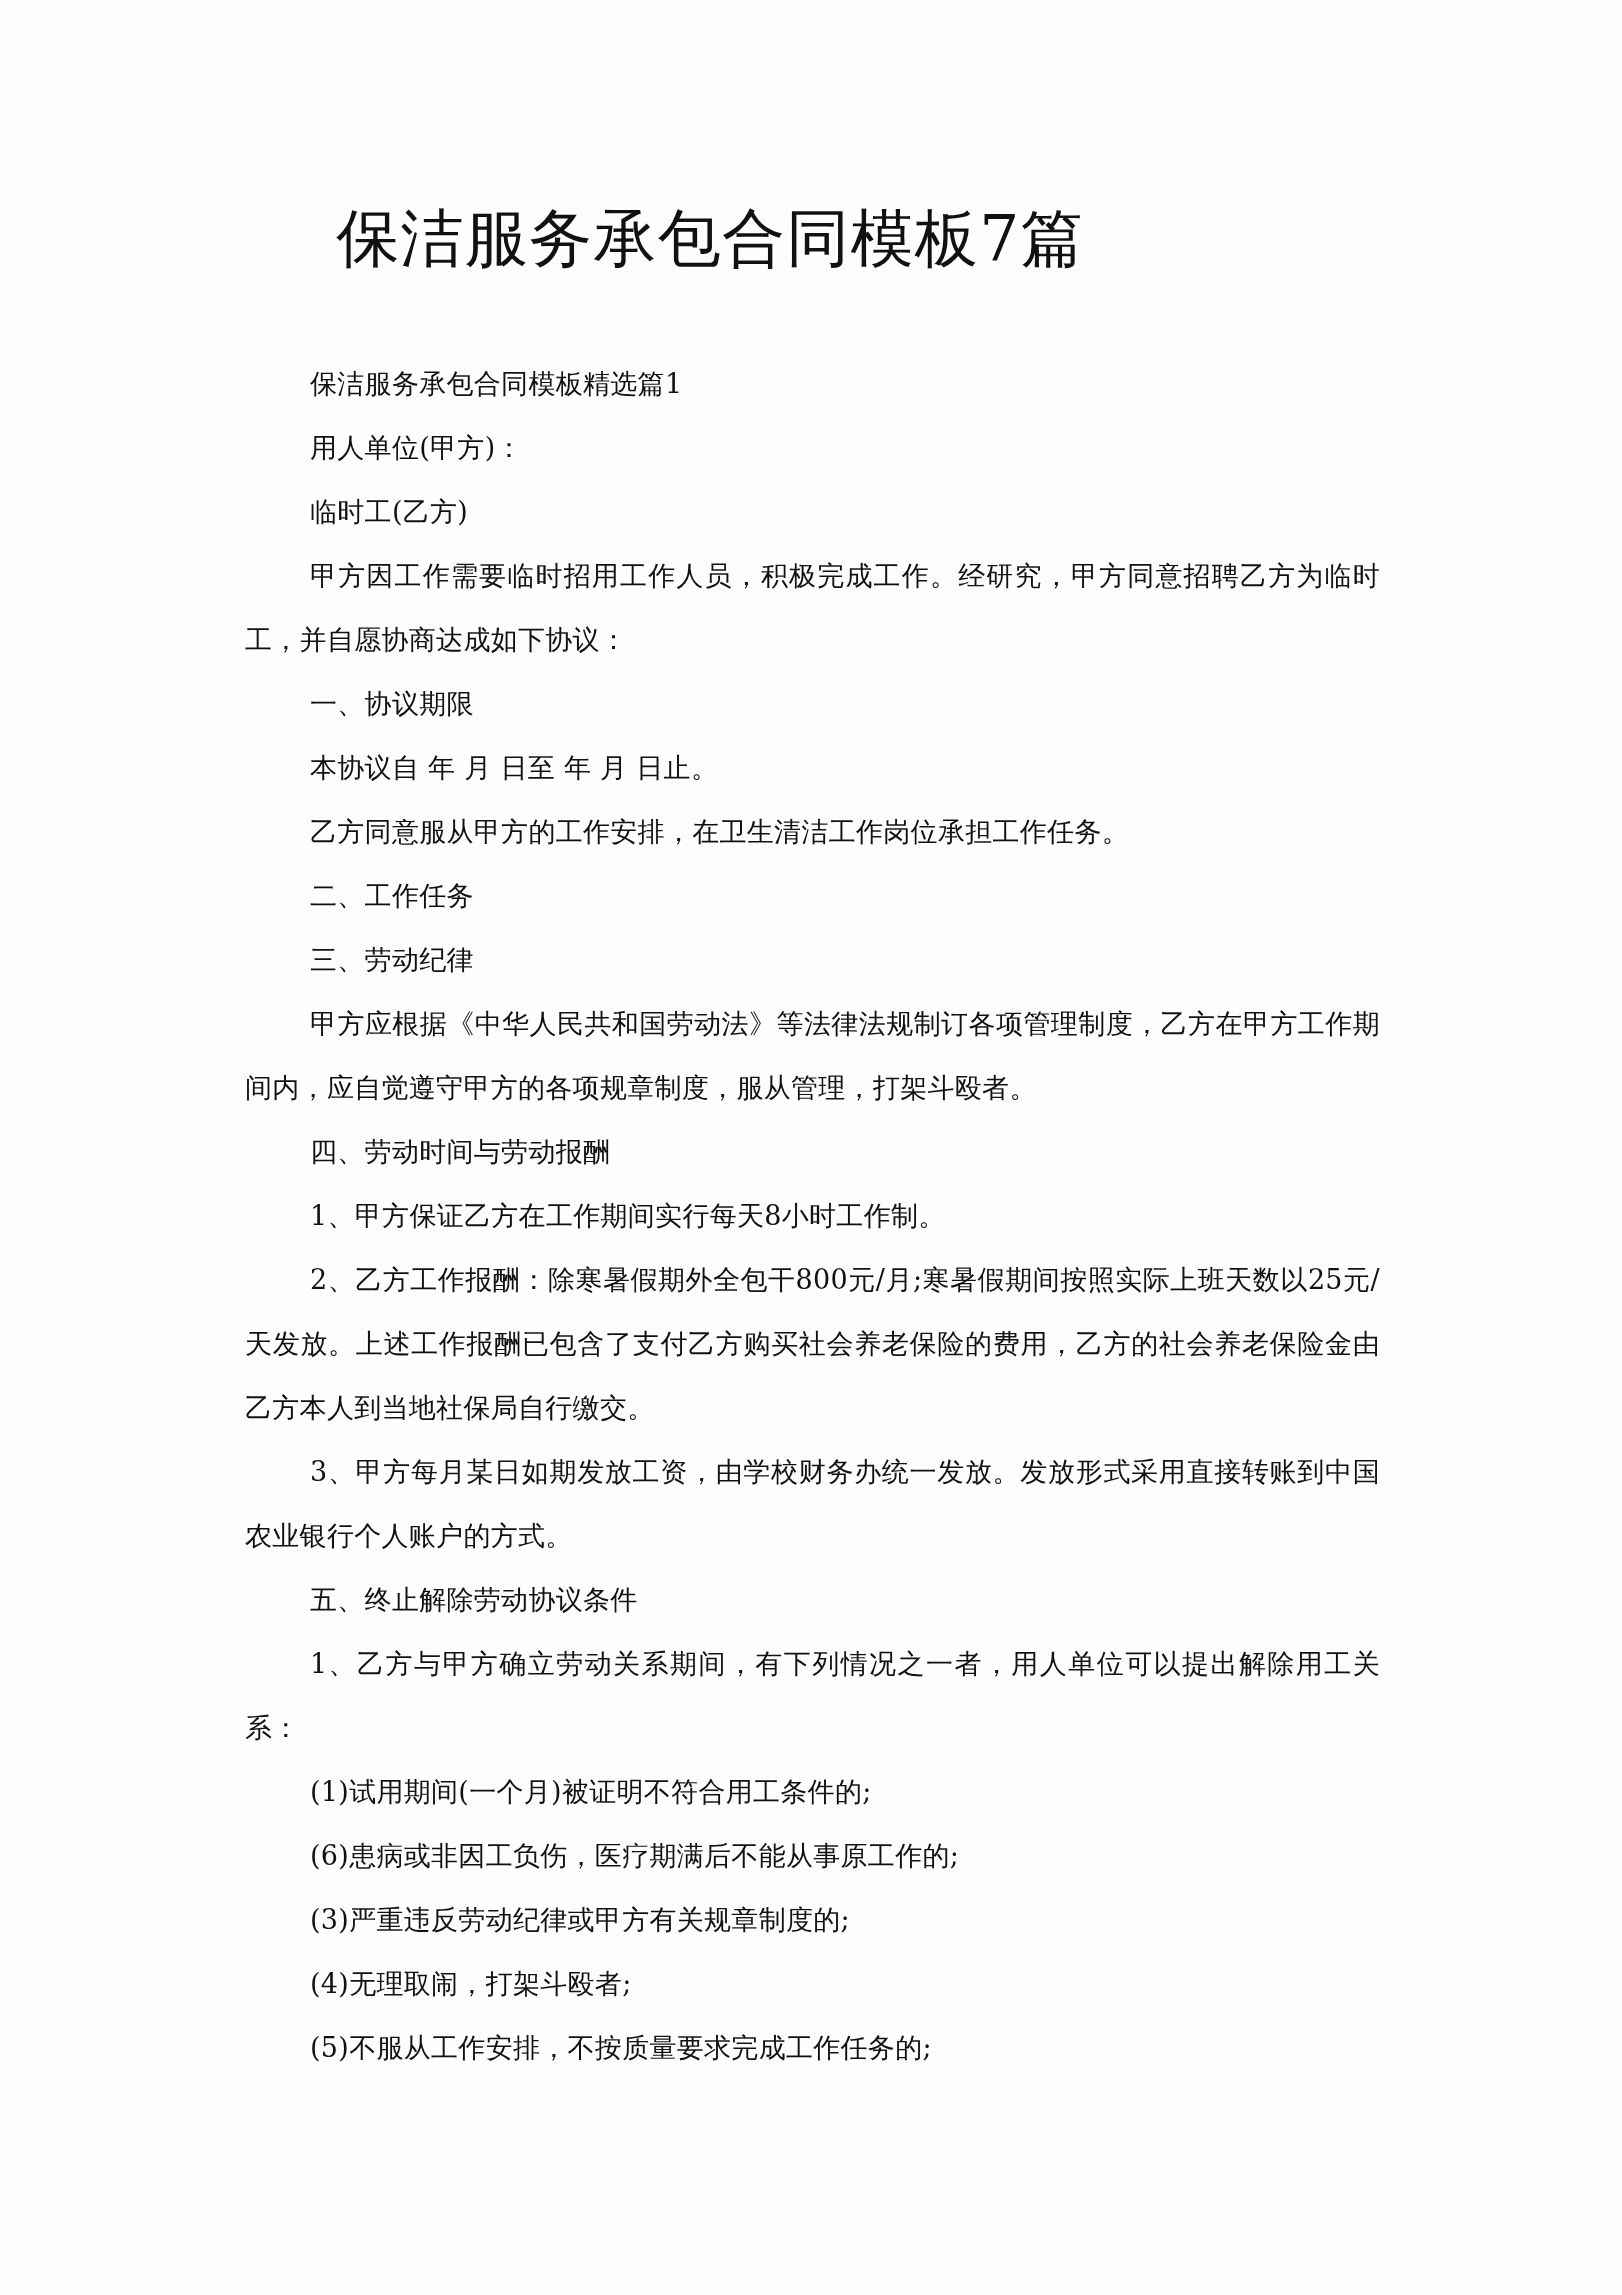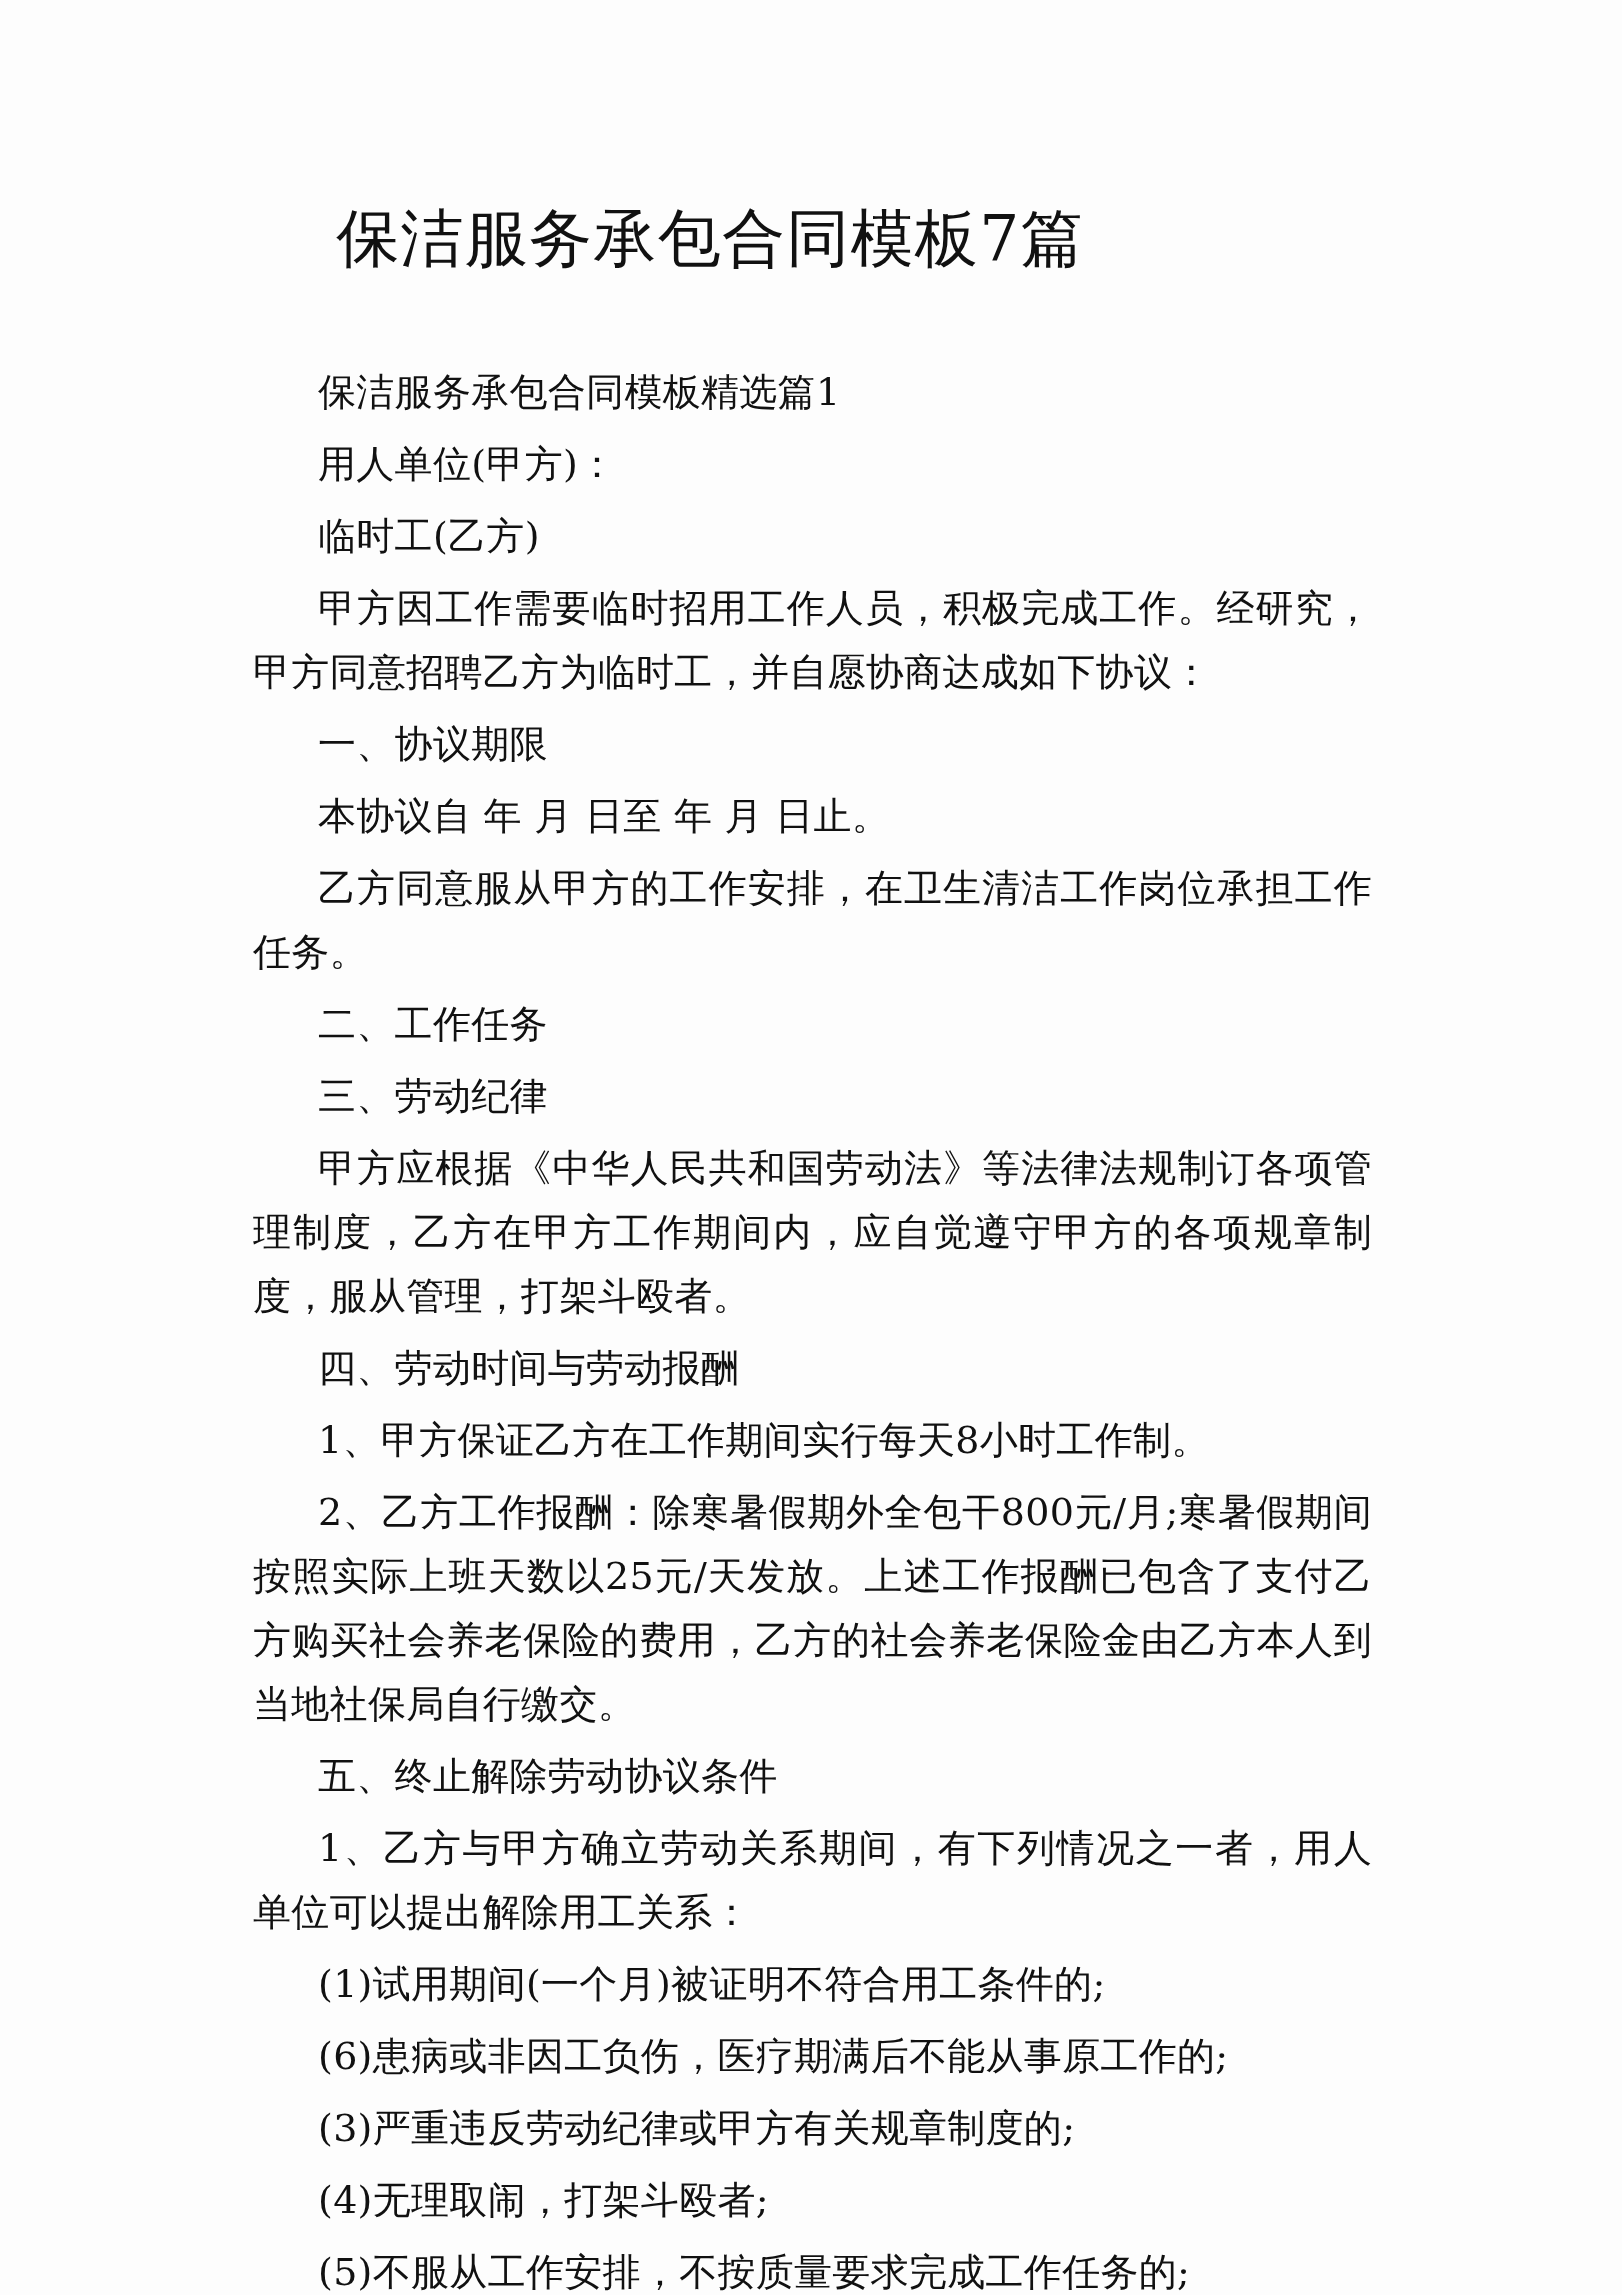--- a/index.html
+++ b/index.html
@@ -35,22 +35,22 @@
       font-weight: normal;
       margin: 0;
     }
     .body {
       position: absolute;
       left: 245px;
       top: 352px;
       width: 1135px;
     }
     .para {
-      margin: 8px;
-      font-size: 38px;
+      margin: 0;
+      font-size: 27px;
       line-height: 64px;
       text-align: justify;
       text-align-last: left;
       letter-spacing: 0.3px;
     }
     .indent {
       text-indent: 65px;
     }
   </style>
 </head>
@@ -66,20 +66,21 @@
     <p class="para indent">甲方因工作需要临时招用工作人员，积极完成工作。经研究，甲方同意招聘乙方为临时工，并自愿协商达成如下协议：</p>
     <p class="para indent">一、协议期限</p>
     <p class="para indent">本协议自 年 月 日至 年 月 日止。</p>
     <p class="para indent">乙方同意服从甲方的工作安排，在卫生清洁工作岗位承担工作任务。</p>
     <p class="para indent">二、工作任务</p>
     <p class="para indent">三、劳动纪律</p>
     <p class="para indent">甲方应根据《中华人民共和国劳动法》等法律法规制订各项管理制度，乙方在甲方工作期间内，应自觉遵守甲方的各项规章制度，服从管理，打架斗殴者。</p>
     <p class="para indent">四、劳动时间与劳动报酬</p>
     <p class="para indent">1、甲方保证乙方在工作期间实行每天8小时工作制。</p>
     <p class="para indent">2、乙方工作报酬：除寒暑假期外全包干800元/月;寒暑假期间按照实际上班天数以25元/天发放。上述工作报酬已包含了支付乙方购买社会养老保险的费用，乙方的社会养老保险金由乙方本人到当地社保局自行缴交。</p>
+    <p class="para indent">3、甲方每月某日如期发放工资，由学校财务办统一发放。发放形式采用直接转账到中国农业银行个人账户的方式。</p>
     <p class="para indent">五、终止解除劳动协议条件</p>
     <p class="para indent">1、乙方与甲方确立劳动关系期间，有下列情况之一者，用人单位可以提出解除用工关系：</p>
     <p class="para indent">(1)试用期间(一个月)被证明不符合用工条件的;</p>
     <p class="para indent">(6)患病或非因工负伤，医疗期满后不能从事原工作的;</p>
     <p class="para indent">(3)严重违反劳动纪律或甲方有关规章制度的;</p>
     <p class="para indent">(4)无理取闹，打架斗殴者;</p>
     <p class="para indent">(5)不服从工作安排，不按质量要求完成工作任务的;</p>
   </div>
 </div>
 

